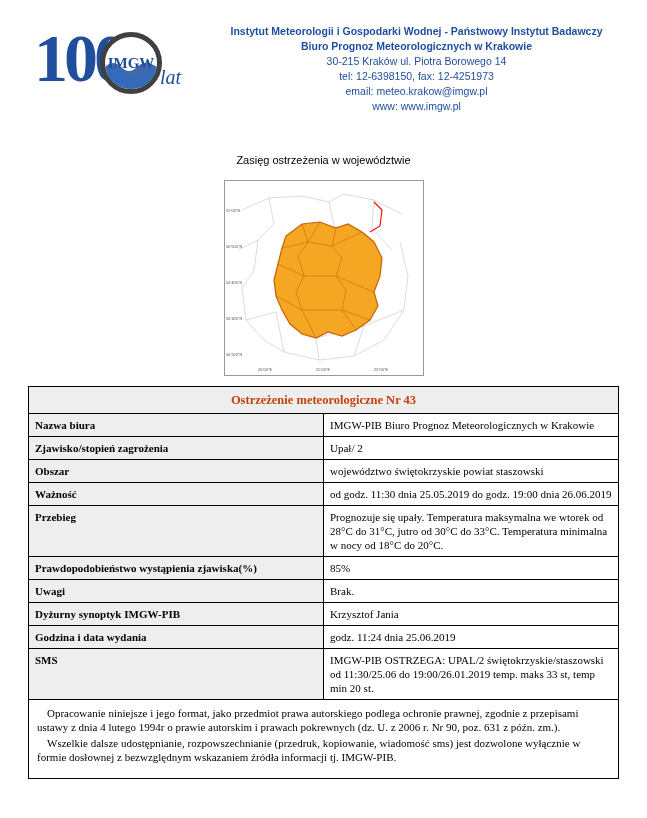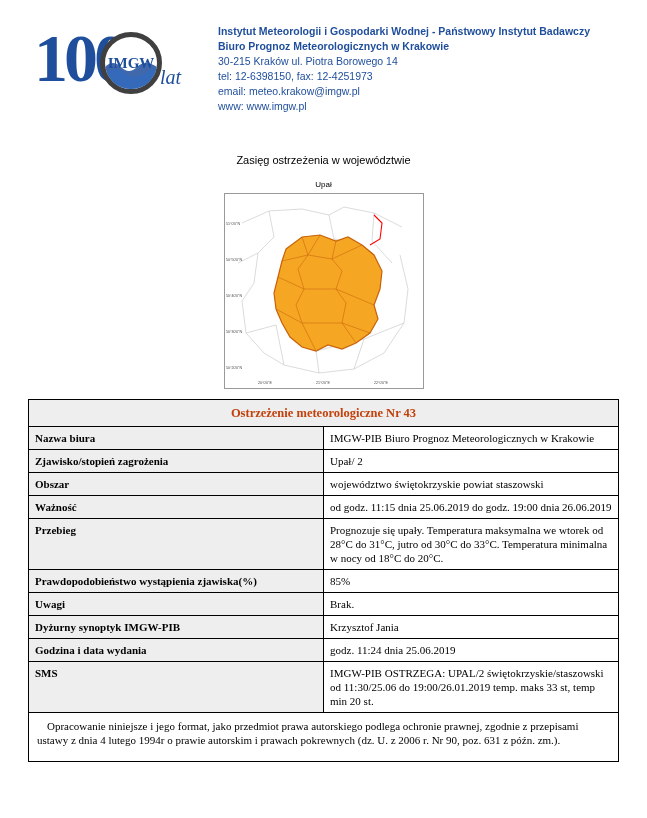--- a/index.html
+++ b/index.html
@@ -75,21 +75,21 @@
     position: absolute;
     left: 132px;
     top: 48px;
     font-family: "Liberation Serif", serif;
     font-style: italic;
     font-size: 20px;
     color: #1f4e9c;
   }
   .header-lines {
     flex: 1;
-    text-align: left;
+    text-align: center;
     padding-right: 4px;
     padding-top: 6px;
   }
   .header-lines div {
     font-size: 10.5px;
     font-weight: bold;
     color: #1f4e9c;
     line-height: 15px;
   }
   .header-lines div.thin {
@@ -193,21 +193,20 @@
       <div>Biuro Prognoz Meteorologicznych w Krakowie</div>
       <div class="thin">30-215 Kraków ul. Piotra Borowego 14</div>
       <div class="thin">tel: 12-6398150, fax: 12-4251973</div>
       <div class="thin">email: meteo.krakow@imgw.pl</div>
       <div class="thin">www: www.imgw.pl</div>
     </div>
   </div>
 
   <div class="map-section">
     <div class="map-title">Zasięg ostrzeżenia w województwie</div>
-    <div class="map-subtitle">Upał</div>
     <div class="map-wrap">
       <svg width="200" height="196" viewBox="0 0 200 196">
         <rect x="0.5" y="0.5" width="199" height="195" fill="#ffffff" stroke="#999999" stroke-width="1"></rect>
 
         <g stroke="#cccccc" stroke-width="0.7" fill="none">
           <path d="M18 30 L45 18 L78 16 L105 22 L120 14 L150 20 L178 34"></path>
           <path d="M14 70 L34 60 L30 90 L18 108 L22 140 L40 160 L60 172 L95 180 L130 176 L160 160 L180 130 L184 96 L176 62"></path>
           <path d="M45 18 L50 44 L34 60"></path>
           <path d="M105 22 L110 46 L132 52"></path>
           <path d="M150 20 L148 48 L168 70"></path>
@@ -261,21 +260,21 @@
       <tr>
         <td class="label">Zjawisko/stopień zagrożenia</td>
         <td class="value">Upał/ 2</td>
       </tr>
       <tr>
         <td class="label">Obszar</td>
         <td class="value">województwo świętokrzyskie powiat staszowski</td>
       </tr>
       <tr>
         <td class="label">Ważność</td>
-        <td class="value">od godz. 11:15 dnia 25.06.2019 do godz. 19:00 dnia 26.06.2019</td>
+        <td class="value">od godz. 11:30 dnia 25.05.2019 do godz. 19:00 dnia 26.06.2019</td>
       </tr>
       <tr>
         <td class="label">Przebieg</td>
         <td class="value">Prognozuje się upały. Temperatura maksymalna we wtorek od 28°C do 31°C, jutro od 30°C do 33°C. Temperatura minimalna w nocy od 18°C do 20°C.</td>
       </tr>
       <tr>
         <td class="label">Prawdopodobieństwo wystąpienia zjawiska(%)</td>
         <td class="value">85%</td>
       </tr>
       <tr>
@@ -292,15 +291,16 @@
       </tr>
       <tr>
         <td class="label">SMS</td>
         <td class="value">IMGW-PIB OSTRZEGA: UPAL/2 świętokrzyskie/staszowski od 11:30/25.06 do 19:00/26.01.2019 temp. maks 33 st, temp min 20 st.</td>
       </tr>
     </tbody>
   </table>
 
   <div class="footnote">
     <p>Opracowanie niniejsze i jego format, jako przedmiot prawa autorskiego podlega ochronie prawnej, zgodnie z przepisami ustawy z dnia 4 lutego 1994r o prawie autorskim i prawach pokrewnych (dz. U. z 2006 r. Nr 90, poz. 631 z późn. zm.).</p>
+    <p>Wszelkie dalsze udostępnianie, rozpowszechnianie (przedruk, kopiowanie, wiadomość sms) jest dozwolone wyłącznie w formie dosłownej z bezwzględnym wskazaniem źródła informacji tj. IMGW-PIB.</p>
   </div>
 
 </div>
 
 </body></html>

